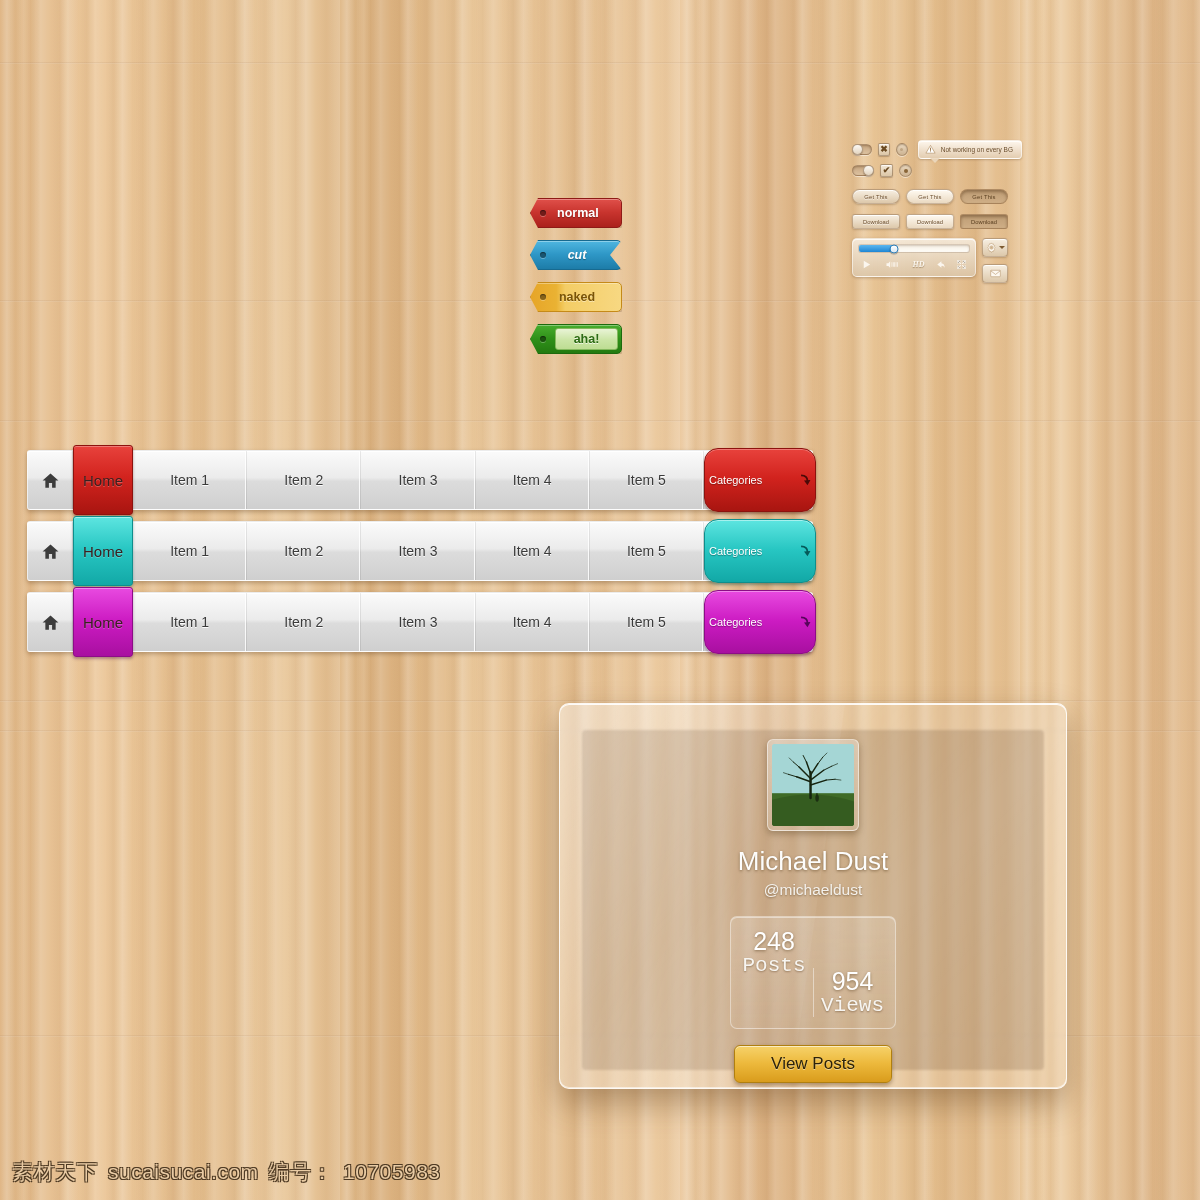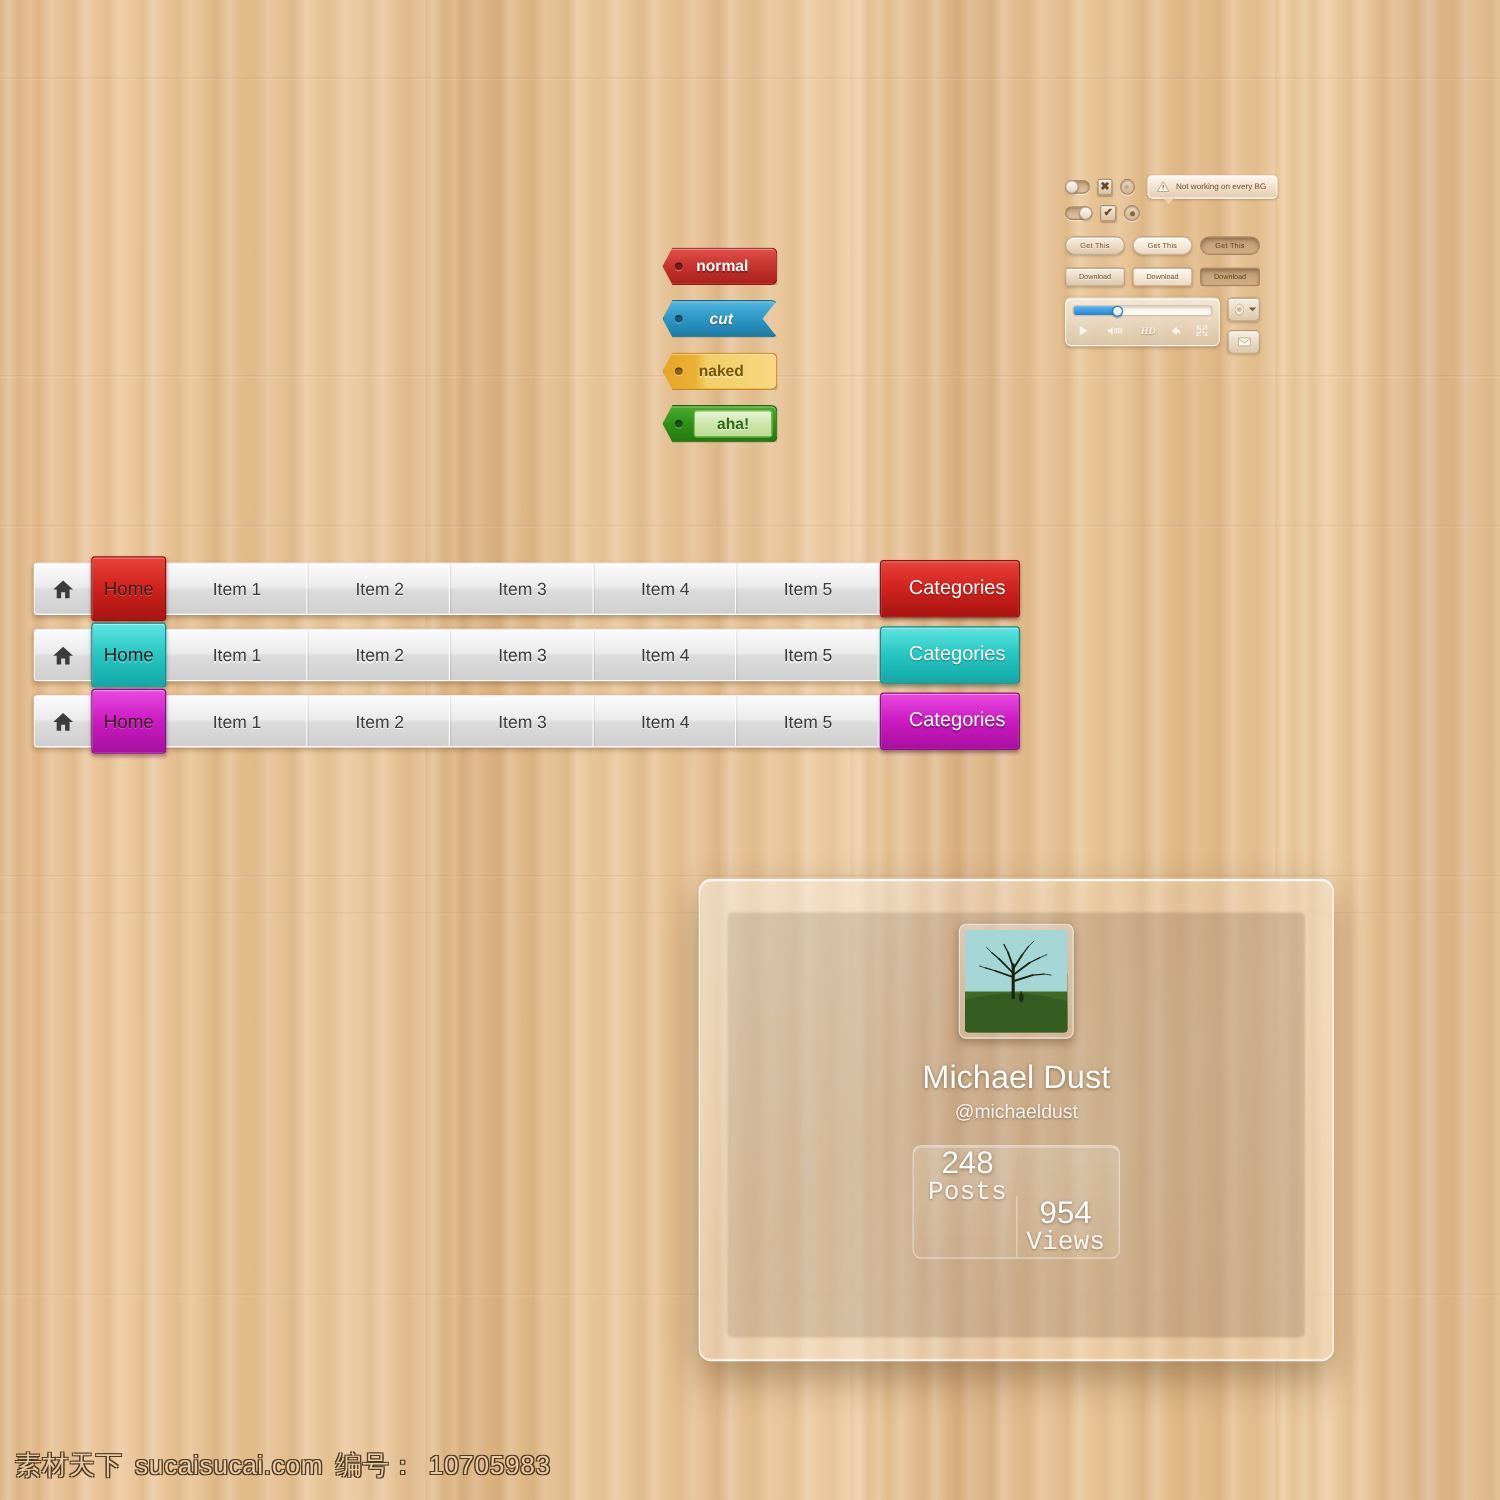--- a/index.html
+++ b/index.html
@@ -112,21 +112,21 @@
     display: flex; align-items: center; justify-content: center;
     background: linear-gradient(180deg, #e9f4d6 0%, #cbe5a6 55%, #bedd93 100%);
     border: 1px solid #85b95e;
     color: #2c6b14; text-shadow: 0 1px 0 rgba(255,255,255,0.7);
     font-size: 12.5px; font-weight: bold;
   }
 
   
   #navbars { position: absolute; left: 27px; top: 450px; }
   .navbar {
-    position: relative; width: 786px; height: 42px;
+    position: relative; width: 786px; height: 60px;
     margin-bottom: 11px;
     display: flex; align-items: stretch;
     background: linear-gradient(180deg, #fbfbfb 0%, #ebebeb 46%, #dcdcdc 52%, #cfcfcf 100%);
     border: 1px solid rgba(255,255,255,0.6);
     border-radius: 3px;
     box-shadow: 0 2px 4px rgba(90,58,26,0.35), inset 0 1px 0 rgba(255,255,255,0.9);
   }
   .nav-home-icon {
     width: 45px; display: flex; align-items: center; justify-content: center;
     border-right: 1px solid rgba(0,0,0,0.10);
@@ -142,24 +142,24 @@
   .nav-item {
     flex: 1; display: flex; align-items: center; justify-content: center;
     font-size: 14px; color: #3b3b3b;
     border-right: 1px solid rgba(0,0,0,0.08);
     box-shadow: inset -1px 0 0 rgba(255,255,255,0.85);
     text-shadow: 0 1px 0 rgba(255,255,255,0.9);
   }
   .nav-cat {
     position: relative; width: 112px;
     display: flex; align-items: center;
-    padding: 0 22px;
+    padding: 0 4px;
     margin: -3px -4px -3px 0;
-    border-radius: 3px; z-index: 2;
-    font-size: 16px; color: #fff;
+    border-radius: 14px; z-index: 2;
+    font-size: 11px; color: #fff;
     text-shadow: 0 1px 1px rgba(0,0,0,0.35);
   }
   .nav-cat .cat-arrow { margin-left: auto; width: 14px; height: 14px; }
 
   .nav-red   .nav-home-tab,
   .nav-red   .nav-cat { background: linear-gradient(180deg, #e8423c 0%, #d2231e 46%, #a81510 100%);
                         border: 1px solid #8d120e; box-shadow: 0 2px 3px rgba(80,30,20,0.4), inset 0 1px 0 rgba(255,255,255,0.30); }
   .nav-teal  .nav-home-tab,
   .nav-teal  .nav-cat { background: linear-gradient(180deg, #5de5e0 0%, #27c6c2 48%, #12a8a6 100%);
                         border: 1px solid #0e8e8c; box-shadow: 0 2px 3px rgba(10,80,80,0.35), inset 0 1px 0 rgba(255,255,255,0.45); }
@@ -350,21 +350,21 @@
     margin-top: 15px; font-size: 26px; color: #fdfdfc;
     text-shadow: 0 1px 3px rgba(70,45,15,0.55);
   }
   .profile-handle {
     margin-top: 4px; font-size: 15.5px; color: #f4f1ec;
     text-shadow: 0 1px 2px rgba(70,45,15,0.5);
   }
 
   .stats-box {
     margin-top: 17px; display: flex;
-    border-radius: 7px; padding: 0 4px;
+    border-radius: 7px; padding: 11px 4px;
     background: linear-gradient(180deg, rgba(255,255,255,0.16), rgba(255,255,255,0.05));
     border: 1px solid rgba(255,255,255,0.40);
     box-shadow: inset 0 1px 0 rgba(255,255,255,0.45);
   }
   .stat { width: 78px; text-align: center; }
   .stat + .stat { border-left: 1px solid rgba(255,255,255,0.45); margin-top: 40px; }
   .stat-num { font-size: 25px; color: #ffffff; text-shadow: 0 1px 3px rgba(70,45,15,0.5); line-height: 1.05; }
   .stat-lab { font-size: 21px; color: #f7f5f1; text-shadow: 0 1px 2px rgba(70,45,15,0.45); font-family: Liberation Mono, monospace; }
 
   .view-posts {
@@ -639,20 +639,21 @@
       <div class="stat">
         <div class="stat-num">248</div>
         <div class="stat-lab">Posts</div>
       </div>
       <div class="stat">
         <div class="stat-num">954</div>
         <div class="stat-lab">Views</div>
       </div>
     </div>
 
+    <div class="view-posts">View Posts</div>
 
   </div>
 </div>
 
 <div id="watermark">
   <span>素材天下</span>
   <span>sucaisucai.com</span>
   <span>编号：</span>
   <span>10705983</span>
 </div>

